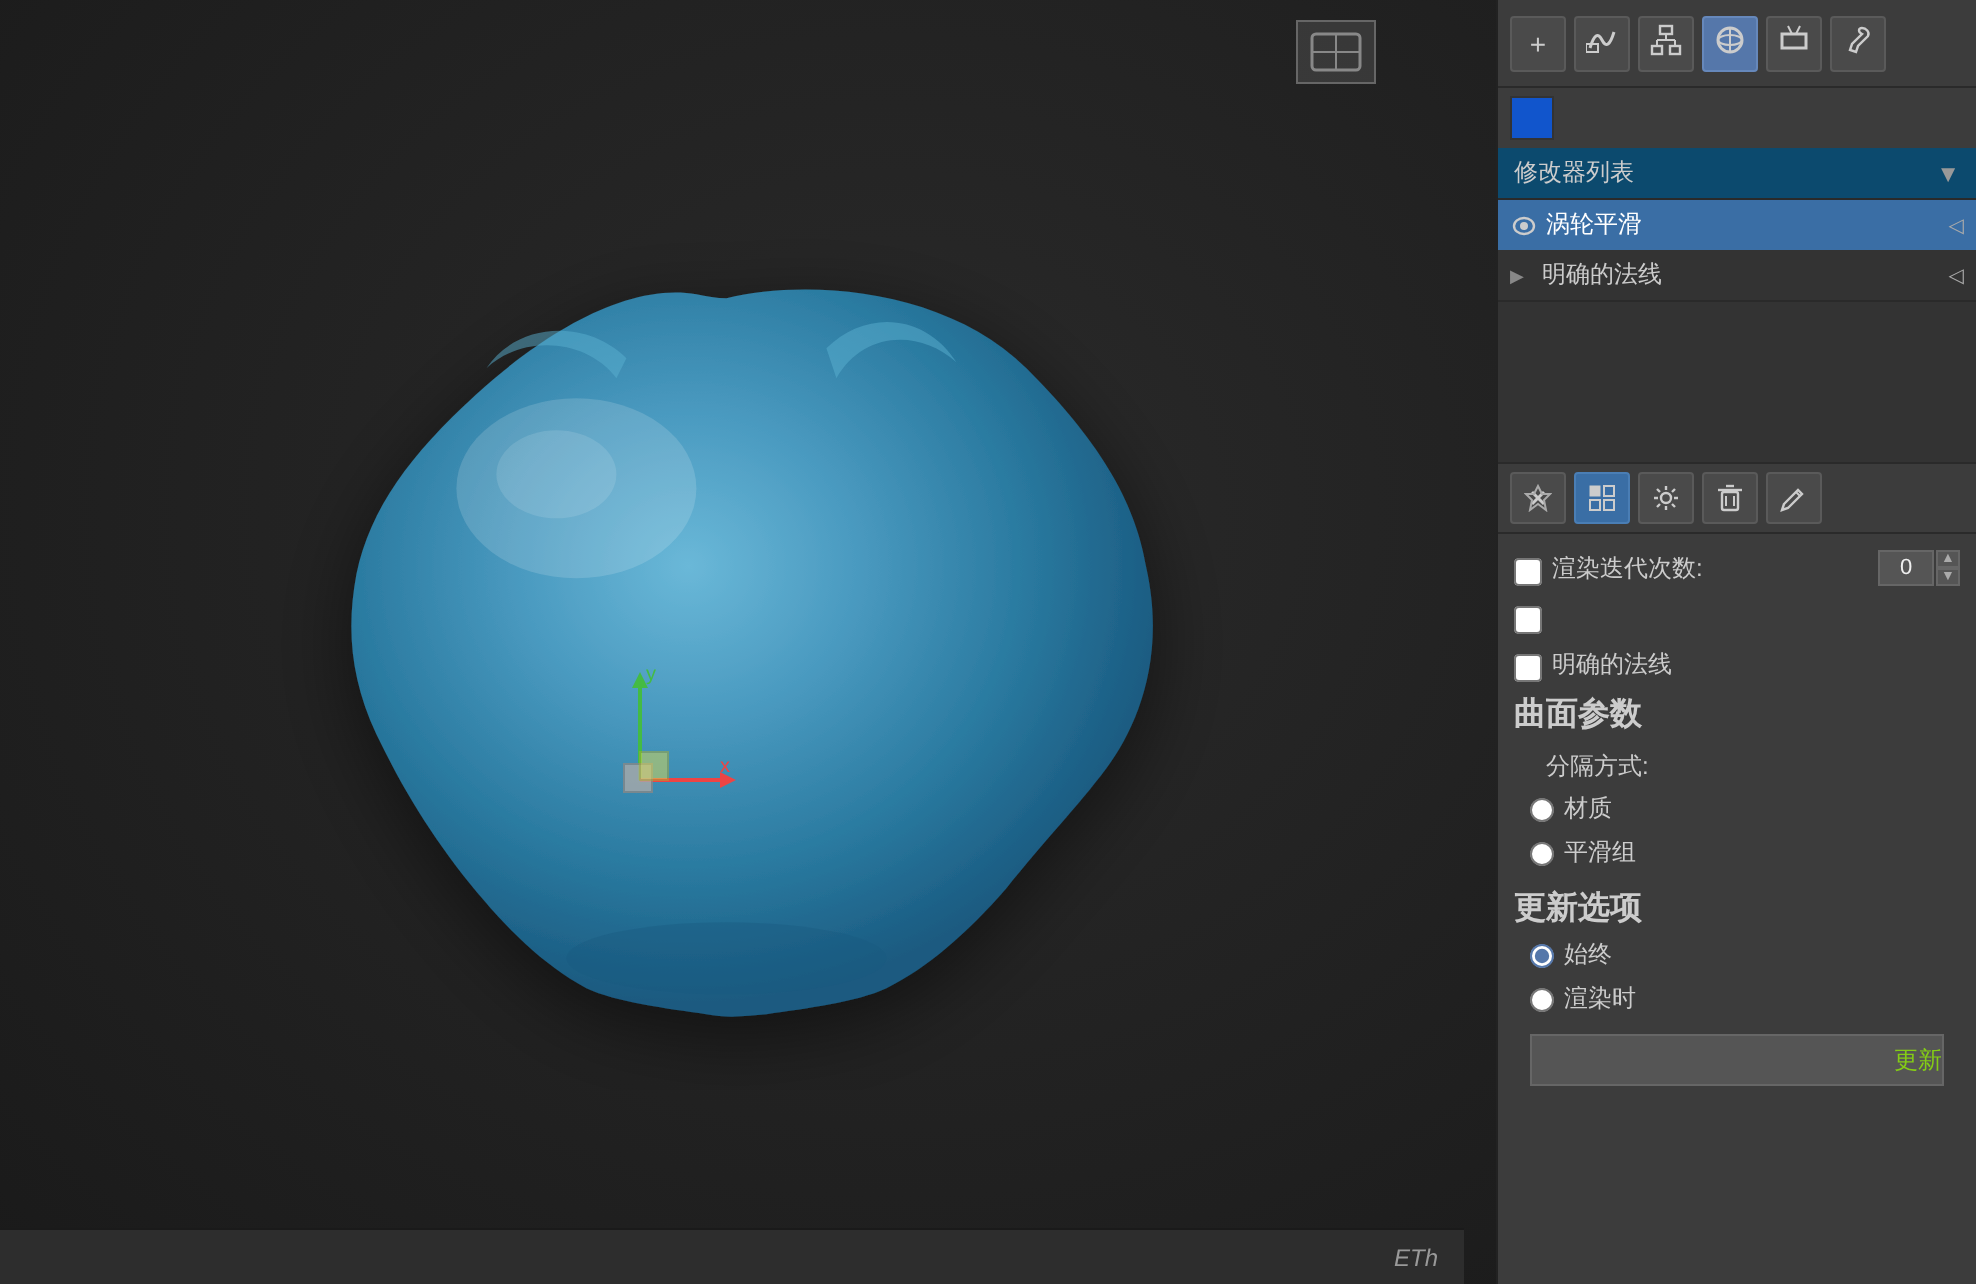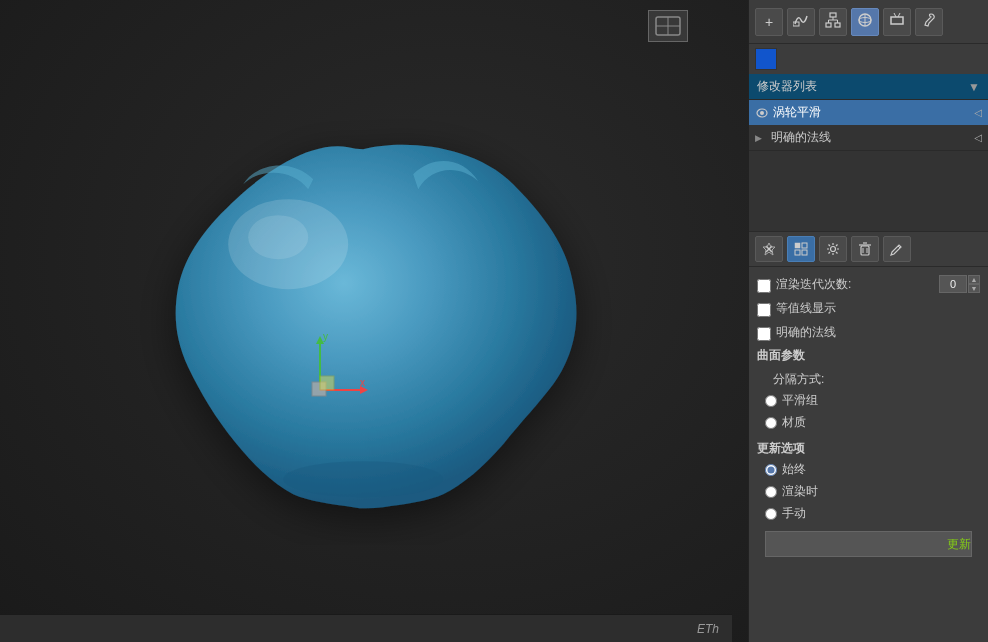--- a/index.html
+++ b/index.html
@@ -304,21 +304,21 @@
       display: flex;
       align-items: center;
       justify-content: center;
       font-size: 7px;
       cursor: pointer;
       color: #aaa;
     }
 
     .section-title {
       color: #ccc;
-      font-size: 12px;
+      font-size: 16px;
       font-weight: bold;
       margin: 6px 0 4px 0;
     }
 
     .indent {
       padding-left: 16px;
     }
 
     .radio-group {
       padding-left: 8px;
@@ -574,68 +574,61 @@
       <span class="param-label">渲染迭代次数:</span>
       <input type="text" class="param-spinner" value="0" style="">
       <div class="param-spinner-arrows">
         <div class="spinner-up">▲</div>
         <div class="spinner-down">▼</div>
       </div>
     </div>
 
     <div class="param-row">
       <input type="checkbox" class="param-checkbox" style="">
-      <span class="param-label">等值线显示</span>
     </div>
 
     <div class="param-row">
       <input type="checkbox" class="param-checkbox" style="">
       <span class="param-label">明确的法线</span>
     </div>
 
     <div class="section-title">曲面参数</div>
 
 
     <div class="param-row indent">
       <span class="param-label">分隔方式:</span>
+    </div>
+
+    <div class="param-row radio-group">
+      <div class="radio-row">
+        <input type="radio" name="separation" class="radio-input" style="">
+        <span class="param-label">材质</span>
+      </div>
     </div>
 
     <div class="param-row radio-group">
       <div class="radio-row">
         <input type="radio" name="separation" class="radio-input" style="">
         <span class="param-label">平滑组</span>
       </div>
     </div>
 
-    <div class="param-row radio-group">
-      <div class="radio-row">
-        <input type="radio" name="separation" class="radio-input" style="">
-        <span class="param-label">材质</span>
-      </div>
-    </div>
-
     <div class="section-title">更新选项</div>
 
     <div class="param-row radio-group">
       <div class="radio-row">
         <input type="radio" name="update" class="radio-input" checked="" style="">
         <span class="param-label">始终</span>
       </div>
     </div>
 
     <div class="param-row radio-group">
       <div class="radio-row">
         <input type="radio" name="update" class="radio-input" style="">
         <span class="param-label">渲染时</span>
       </div>
     </div>
 
-    <div class="param-row radio-group">
-      <div class="radio-row">
-        <input type="radio" name="update" class="radio-input" style="">
-        <span class="param-label">手动</span>
-      </div>
-    </div>
 
     <button class="update-btn">更新</button>
 
   </div>
 </div>
 
 </body></html>

